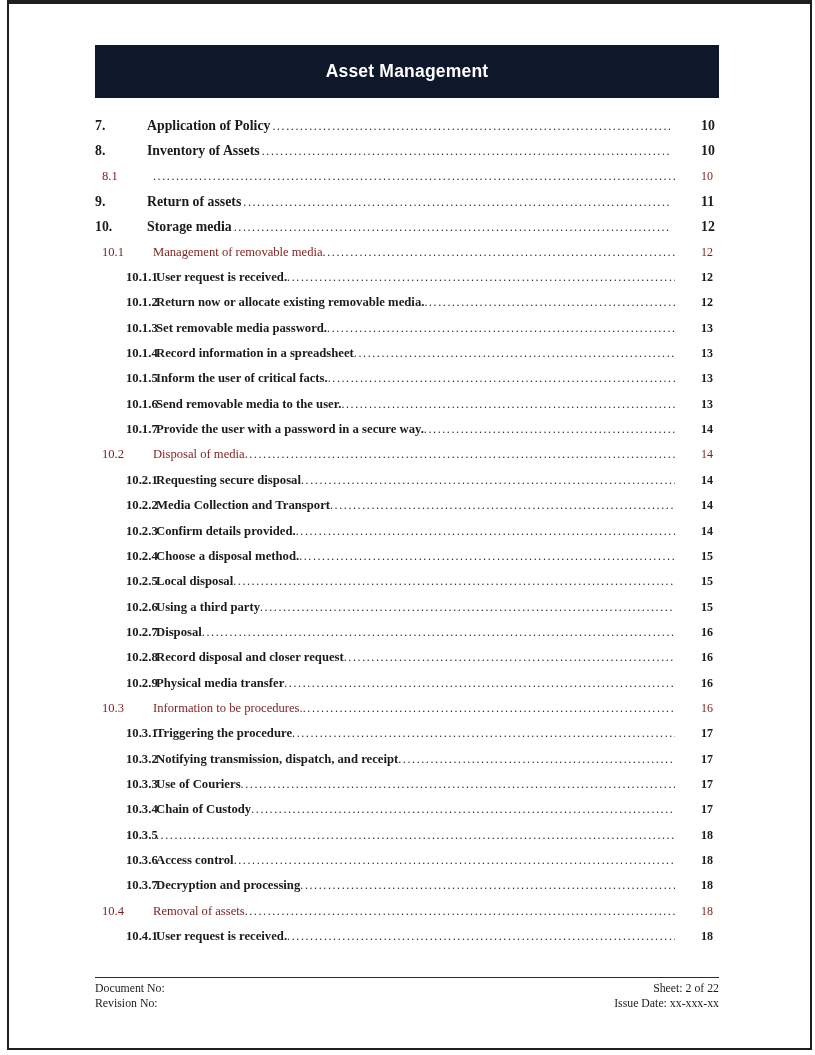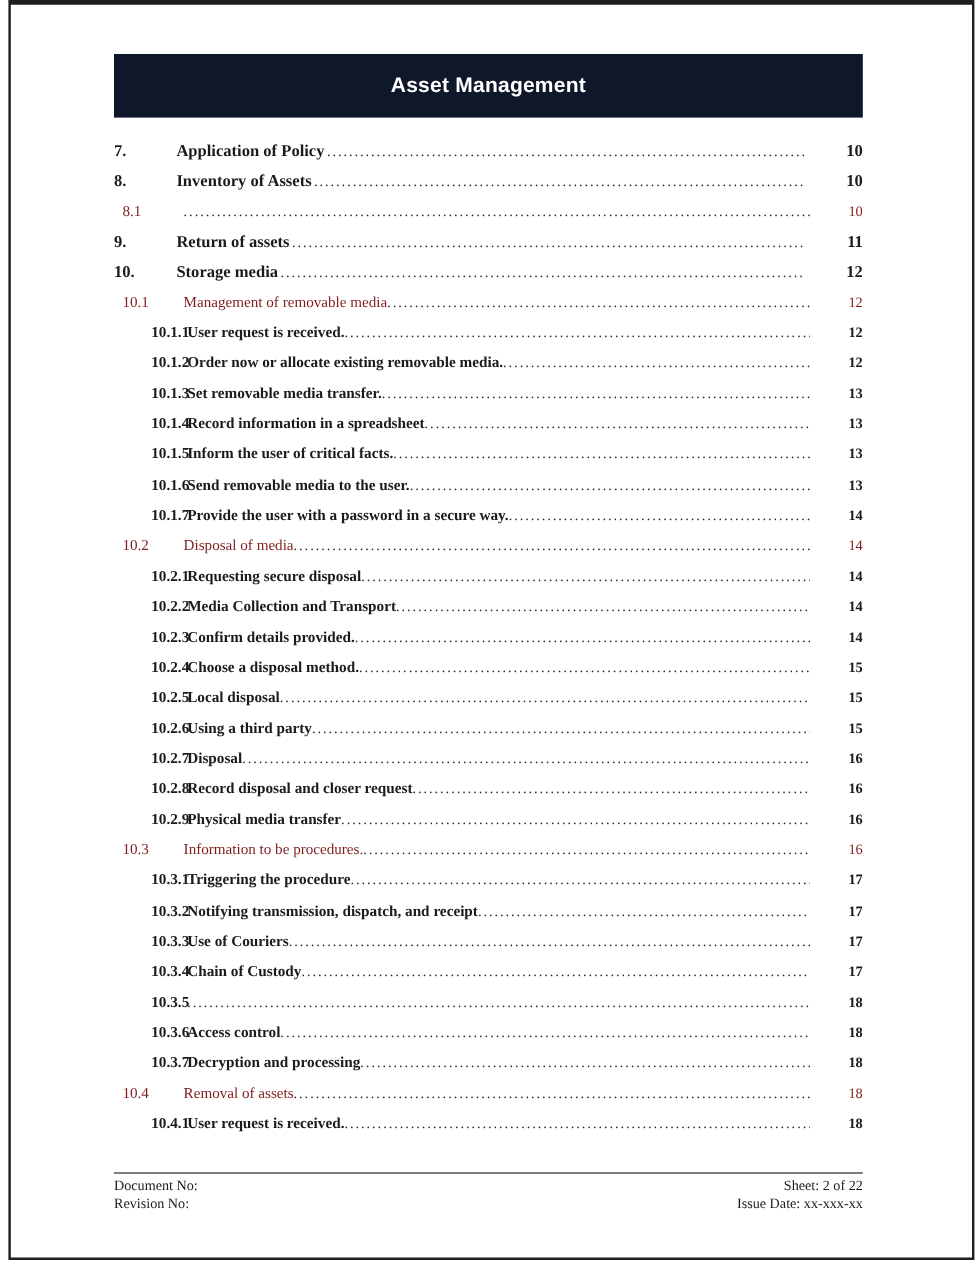--- a/index.html
+++ b/index.html
@@ -49,21 +49,21 @@
     overflow: hidden;
     height: 25.35px;
     font-weight: normal;
     color: #2a2a2a;
   }
   .leader::after {
     content: "....................................................................................................................................................................................................................................................................................";
     letter-spacing: 1.6px;
     font-size: 12px;
   }
-  .pageno { flex: 0 0 auto; text-align: right; min-width: 18px; margin-left: 26px; }
+  .pageno { flex: 0 0 auto; text-align: left; min-width: 18px; margin-left: 26px; }
   
   .level-1 { font-weight: bold; font-size: 13.8px; }
   .level-1 .num { width: 52px; }
   .level-1 .leader { margin-right: 5px; margin-left: 2px; }
   .level-1 .pageno { font-size: 13.8px; }
   
   .level-2 { font-weight: normal; font-size: 12.6px; color: #7f1d1d; }
   .level-2 .num { width: 58px; padding-left: 7px; }
   .level-2 .pageno { font-size: 12px; }
   
@@ -129,27 +129,27 @@
         <span class="pageno">12</span>
       </div>
       <div class="toc-row level-3">
         <span class="num">10.1.1</span>
         <span class="label">User request is received.</span>
         <span class="leader"></span>
         <span class="pageno">12</span>
       </div>
       <div class="toc-row level-3">
         <span class="num">10.1.2</span>
-        <span class="label">Order now or allocate existing removable media.</span>
+        <span class="label">Return now or allocate existing removable media.</span>
         <span class="leader"></span>
         <span class="pageno">12</span>
       </div>
       <div class="toc-row level-3">
         <span class="num">10.1.3</span>
-        <span class="label">Set removable media transfer.</span>
+        <span class="label">Set removable media password.</span>
         <span class="leader"></span>
         <span class="pageno">13</span>
       </div>
       <div class="toc-row level-3">
         <span class="num">10.1.4</span>
         <span class="label">Record information in a spreadsheet</span>
         <span class="leader"></span>
         <span class="pageno">13</span>
       </div>
       <div class="toc-row level-3">

